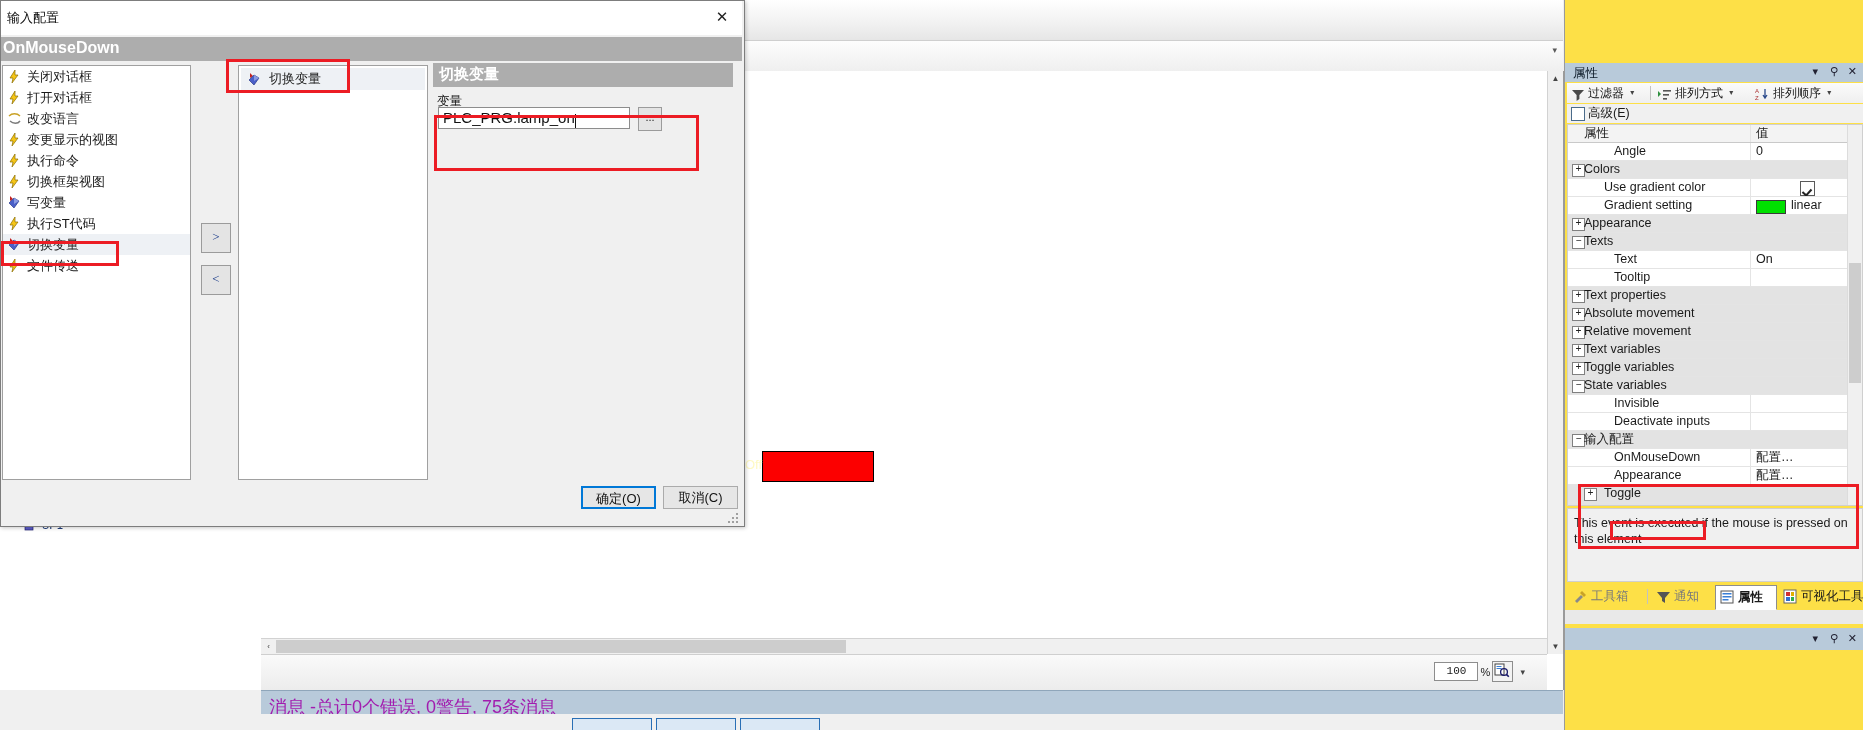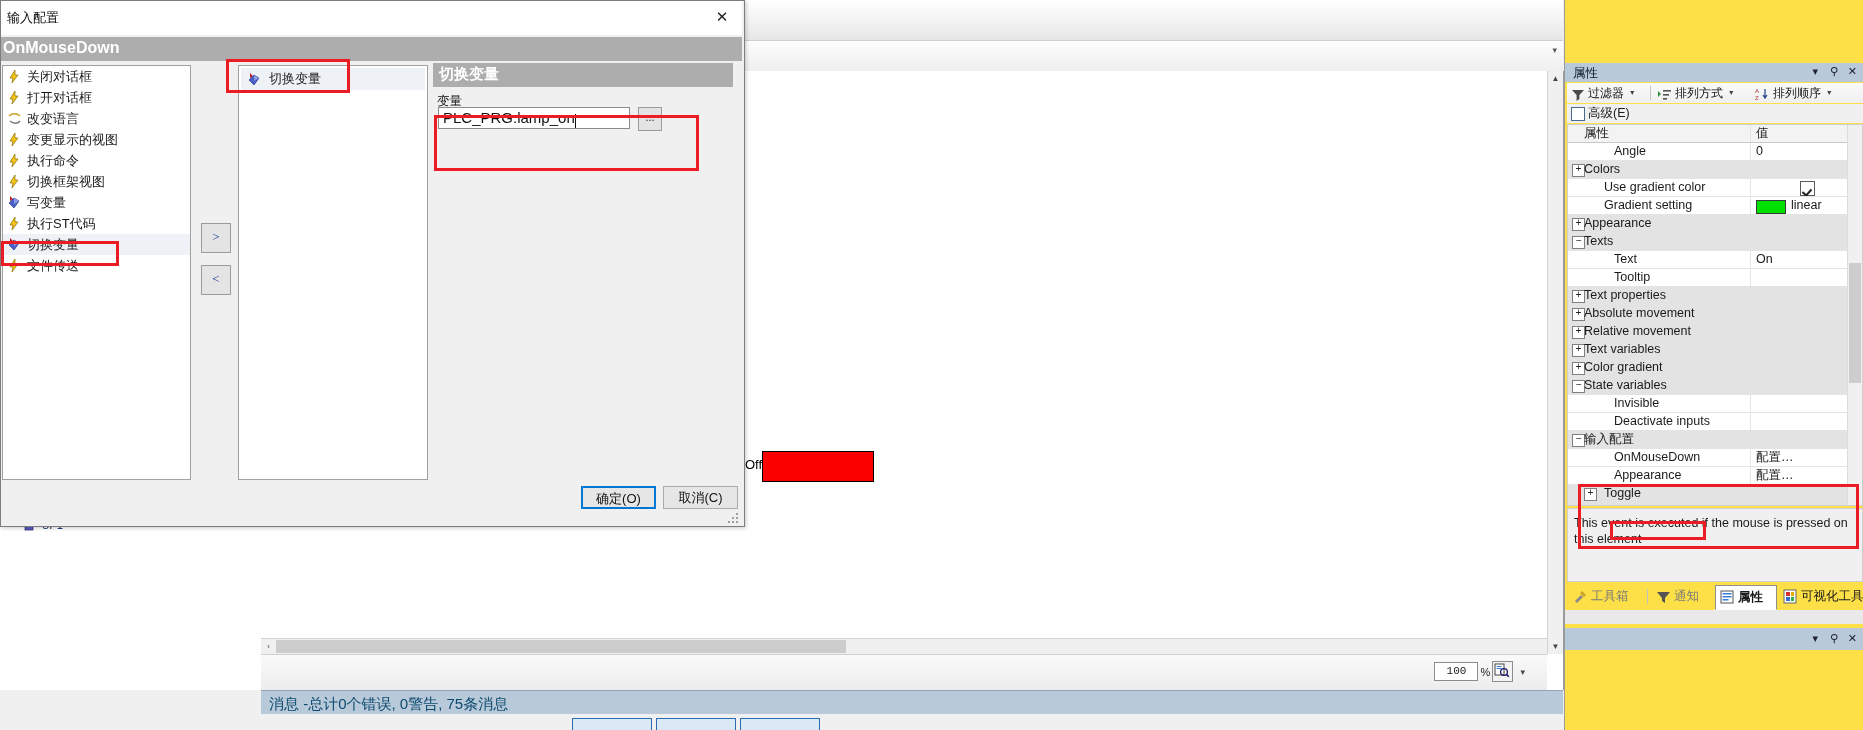--- a/index.html
+++ b/index.html
@@ -62,26 +62,26 @@
   #zoomgrp{position:absolute;right:22px;top:7px;height:19px;display:flex;align-items:center;}
   #zoomval{width:42px;height:17px;border:1px solid #8d8d8d;background:#fff;font-size:11px;
            line-height:17px;text-align:center;font-family:"Liberation Mono",monospace;}
   #zoompct{width:14px;text-align:center;font-size:11px;}
   #zoomico{width:19px;height:19px;border:1px solid #8d8d8d;background:#f3f3f3;position:relative;}
   #zoomcaret{margin-left:7px;font-size:9px;color:#444;}
 
   
   #lamp{position:absolute;left:498px;top:380px;width:110px;height:29px;background:#fc0000;
         border:1px solid #000;}
-  #lamp-label{position:absolute;left:-18px;top:5px;font-size:13px;color:#000000;}
+  #lamp-label{position:absolute;left:-18px;top:5px;font-size:13px;color:#fef9c3;}
 
   
   #msgbar{position:absolute;left:261px;top:690px;width:1302px;height:24px;
           background:#b8cada;border-top:1px solid #8fa6ba;}
-  #msgbar span{position:absolute;left:8px;top:4px;font-size:15px;color:#0c4a6e;}
+  #msgbar span{position:absolute;left:8px;top:4px;font-size:18px;color:#a21caf;}
   #msg-bottom{position:absolute;left:261px;top:714px;width:1302px;height:16px;background:#f0f0f0;}
   .taskbtn{position:absolute;top:718px;height:12px;border:1px solid #2a6fb5;background:#dbe8f5;}
 
   
   #props{position:absolute;left:1564px;top:0;width:299px;height:730px;background:#fde047;
          border-left:1px solid #9a9a9a;}
   #props-title{position:absolute;left:0;top:63px;width:299px;height:19px;background:#b8cada;}
   #props-title .t{position:absolute;left:8px;top:2px;font-size:12.5px;color:#0c1a28;font-weight:normal;}
   .dockbtn{position:absolute;top:2px;font-size:11px;color:#223;}
   #props-toolbar{position:absolute;left:2px;top:83px;width:296px;height:20px;
@@ -487,21 +487,21 @@
       </div>
 
       <div class="grow cat">
         <span class="exp">+</span>
         <span class="gname ind1">Text variables</span>
         <span class="gval"></span>
       </div>
 
       <div class="grow cat">
         <span class="exp">+</span>
-        <span class="gname ind1">Color gradient</span>
+        <span class="gname ind1">Toggle variables</span>
         <span class="gval"></span>
       </div>
 
       <div class="grow cat">
         <span class="exp">−</span>
         <span class="gname ind1">State variables</span>
         <span class="gval"></span>
       </div>
 
       <div class="grow">

